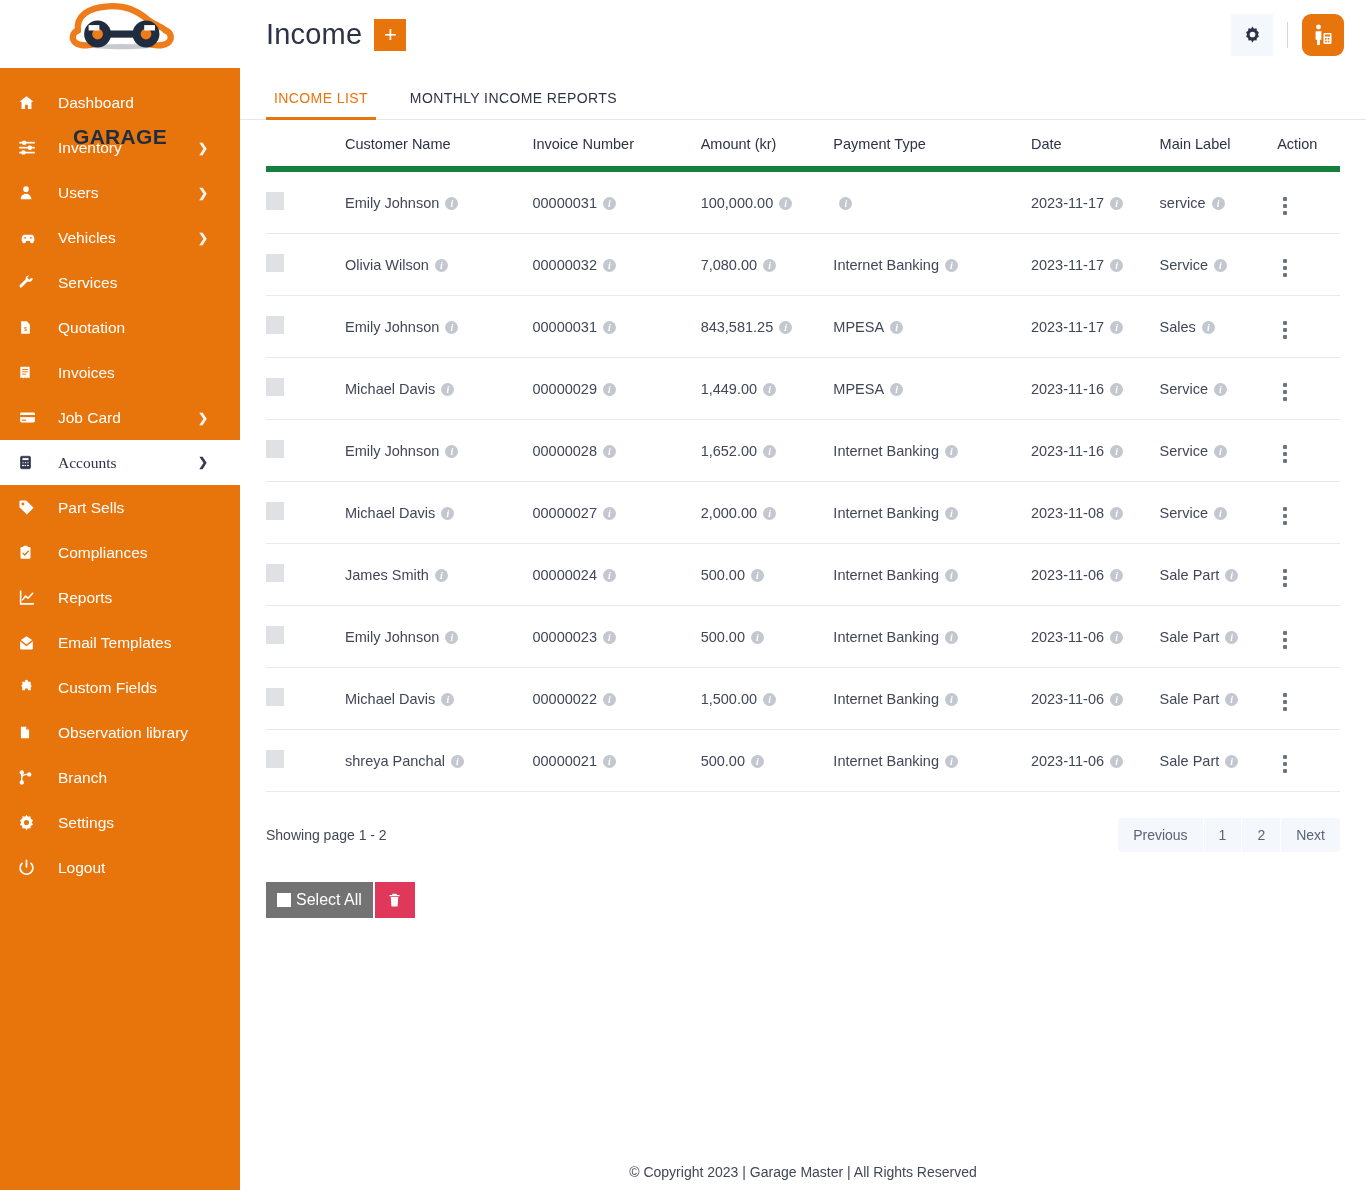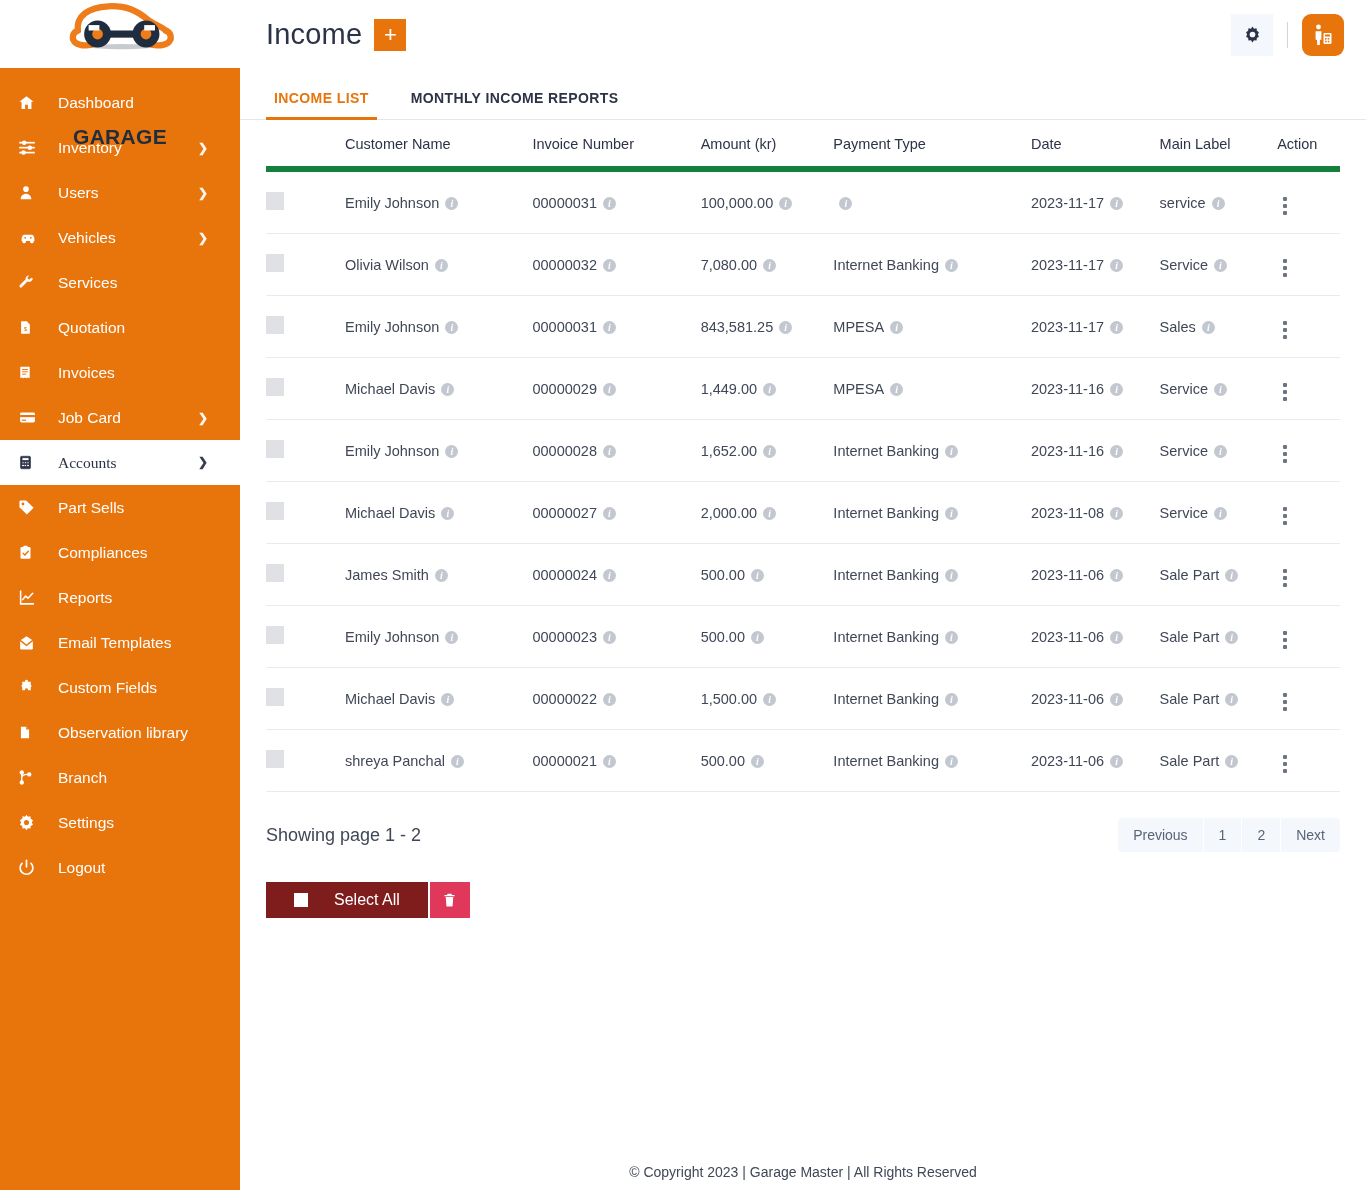--- a/index.html
+++ b/index.html
@@ -125,21 +125,21 @@
     height: 52px;
   }
   .tab {
     font-size: 14px;
     letter-spacing: .4px;
     padding: 0 8px 13px 8px;
     margin-right: 26px;
     color: #2c3346;
     cursor: pointer;
     position: relative;
-    font-weight: 700;
+    font-weight: 400;
   }
   .tab.active { color: #e8740c; }
   .tab.active::after {
     content: "";
     position: absolute;
     left: 0; right: 0; bottom: -1px;
     height: 3px; background: #e8740c;
   }
 
   
@@ -223,38 +223,38 @@
     display: inline-flex; flex-direction: column; gap: 3px;
     cursor: pointer; padding: 2px 6px;
   }
   .kebab i { width: 4px; height: 4px; background: #6e7582; border-radius: 1px; display: block; }
 
   
   .tfoot {
     display: flex; align-items: center;
     margin-top: 26px;
   }
-  .showing { font-size: 18px; color: #404757; }
+  .showing { font-size: 14px; color: #404757; }
   .pager { margin-left: auto; display: flex; align-items: center; }
   .pager .pg {
     background: #f4f7fb;
     color: #5b6377;
     font-size: 14px;
     padding: 9px 15px;
     cursor: pointer;
     margin-left: 1px;
   }
   .pager .pg.first { border-radius: 4px 0 0 4px; }
   .pager .pg.last { border-radius: 0 4px 4px 0; }
 
   .bulk-bar { display: flex; margin-top: 30px; }
   .select-all {
-    background: #7f1d1d; color: #fff;
-    display: flex; align-items: center; gap: 26px;
-    padding: 0 28px; height: 36px;
+    background: #737373; color: #fff;
+    display: flex; align-items: center; gap: 5px;
+    padding: 0 11px; height: 36px;
     font-size: 16px;
     cursor: pointer;
   }
   .select-all .sq {
     width: 14px; height: 14px; background: #fff; display: inline-block;
   }
   .del-btn {
     background: #e0385b; color: #fff;
     width: 40px; height: 36px;
     display: flex; align-items: center; justify-content: center;

